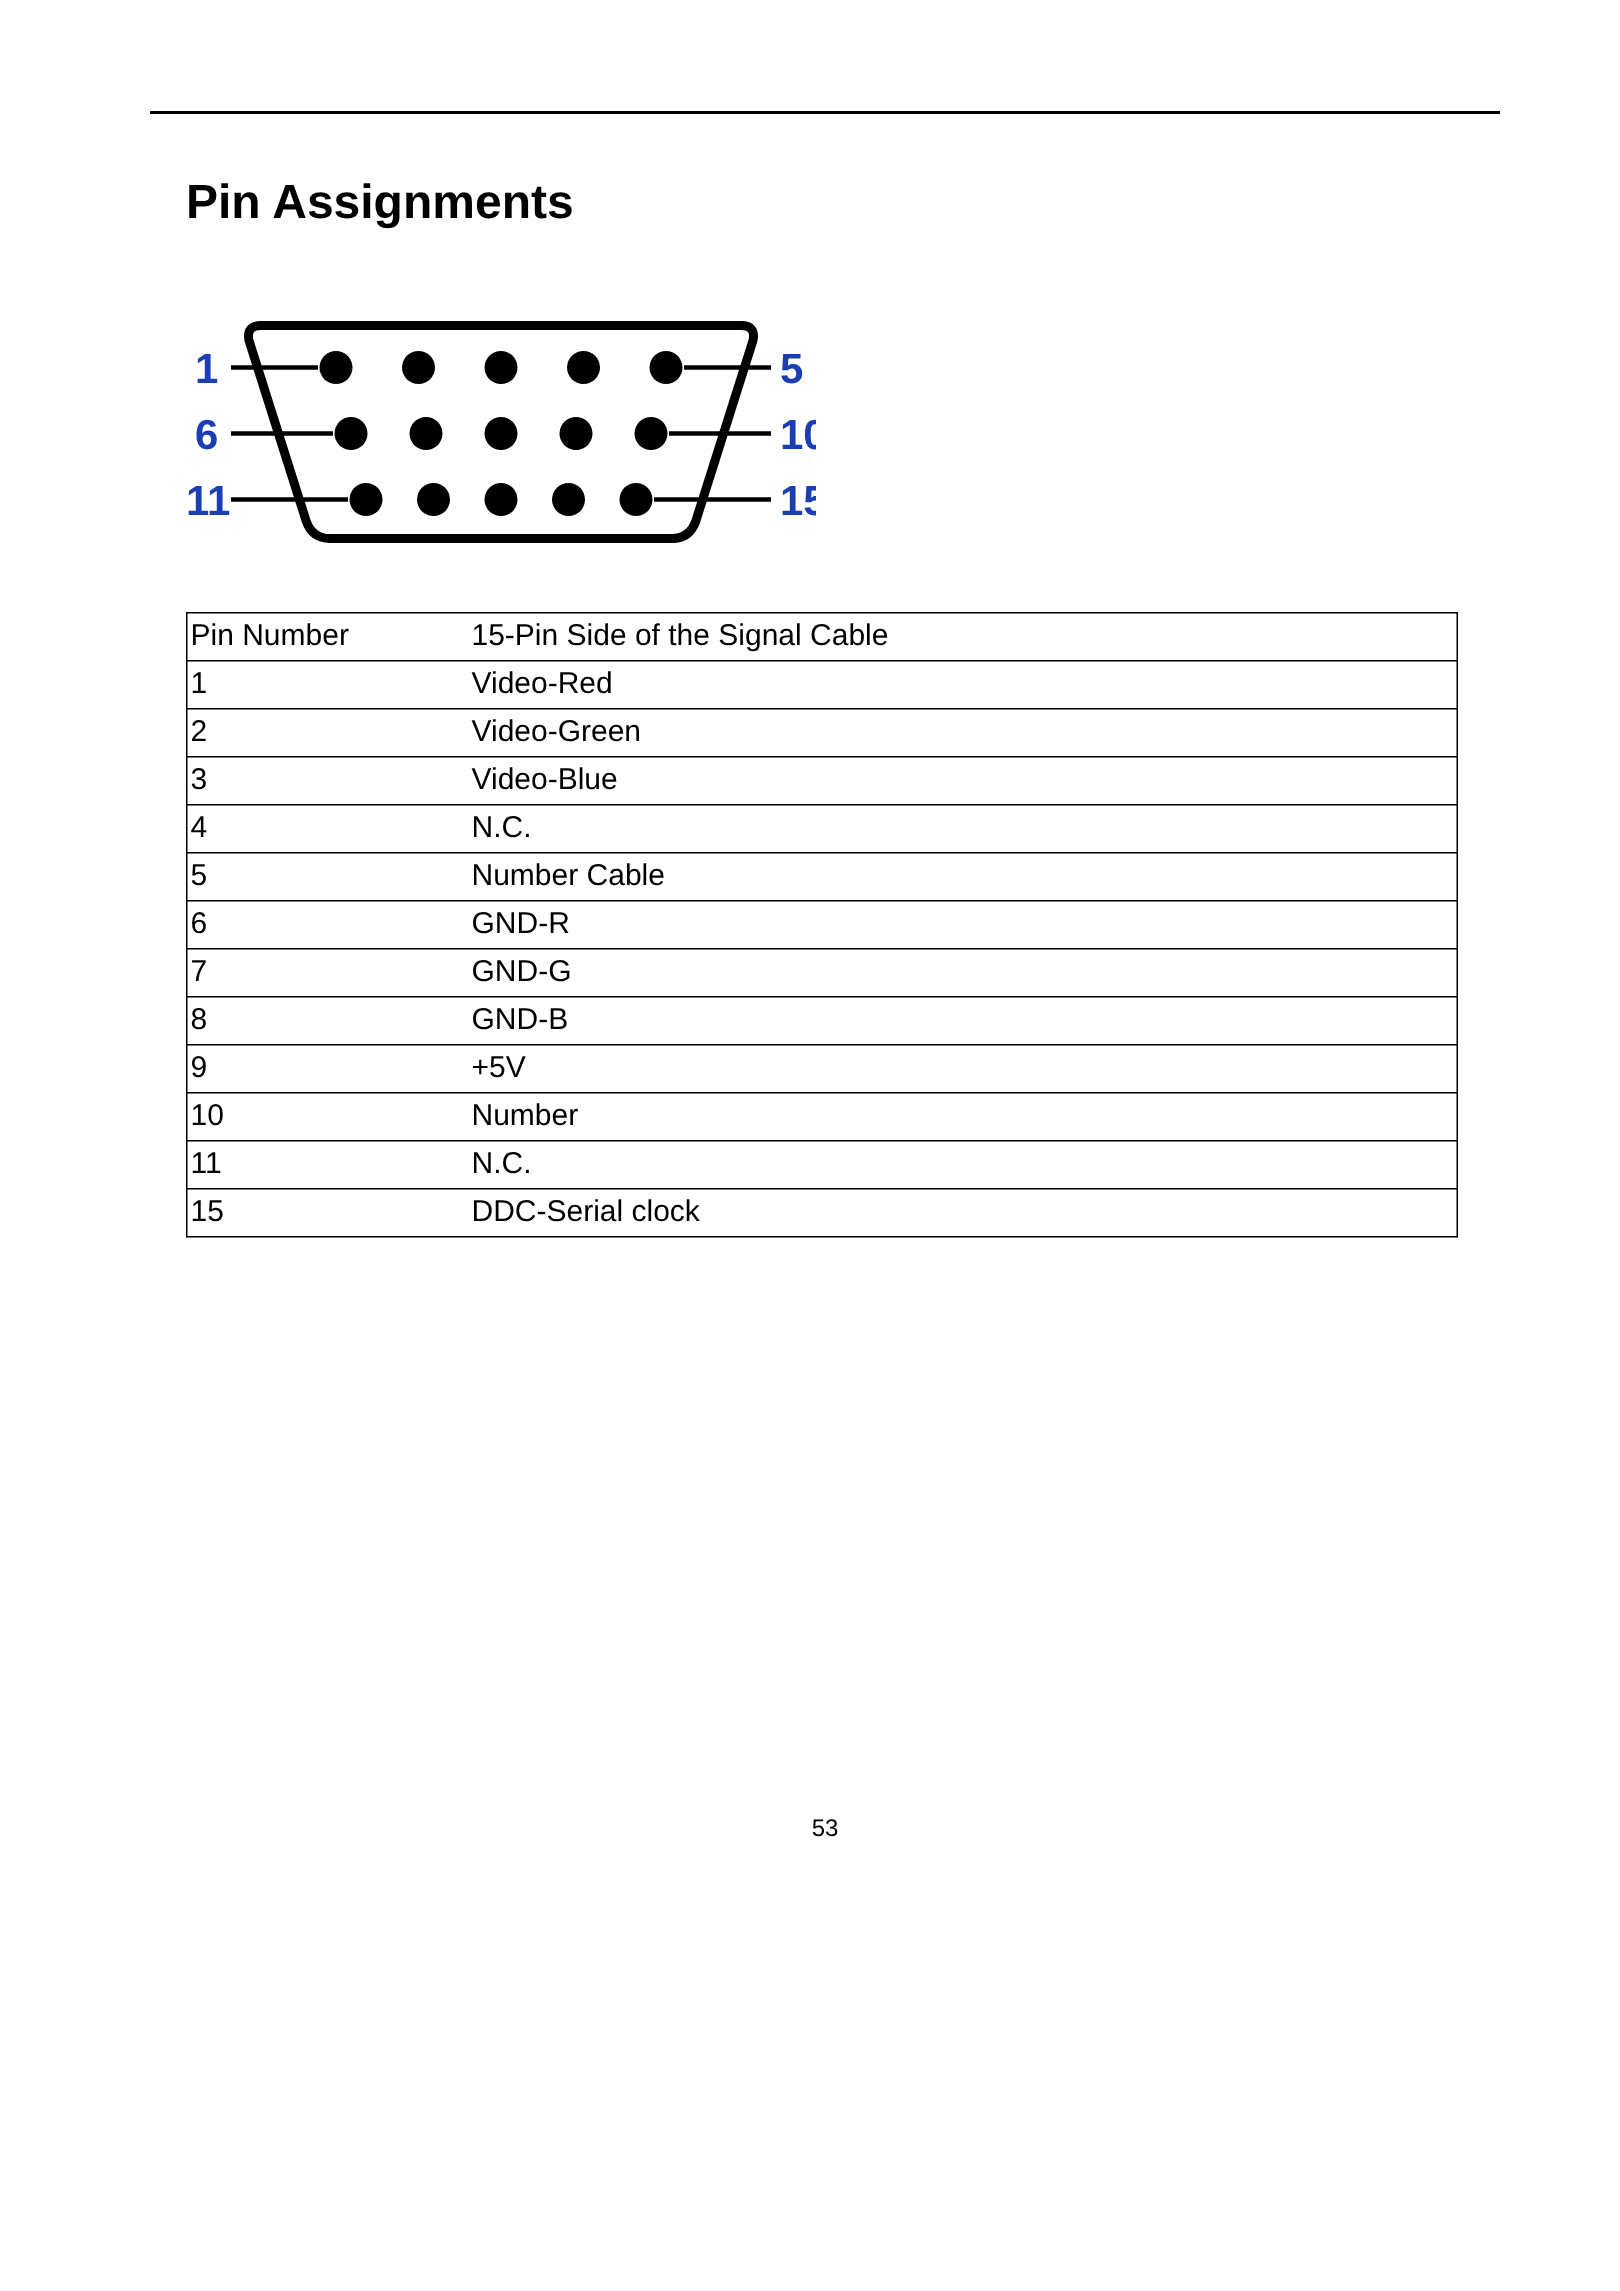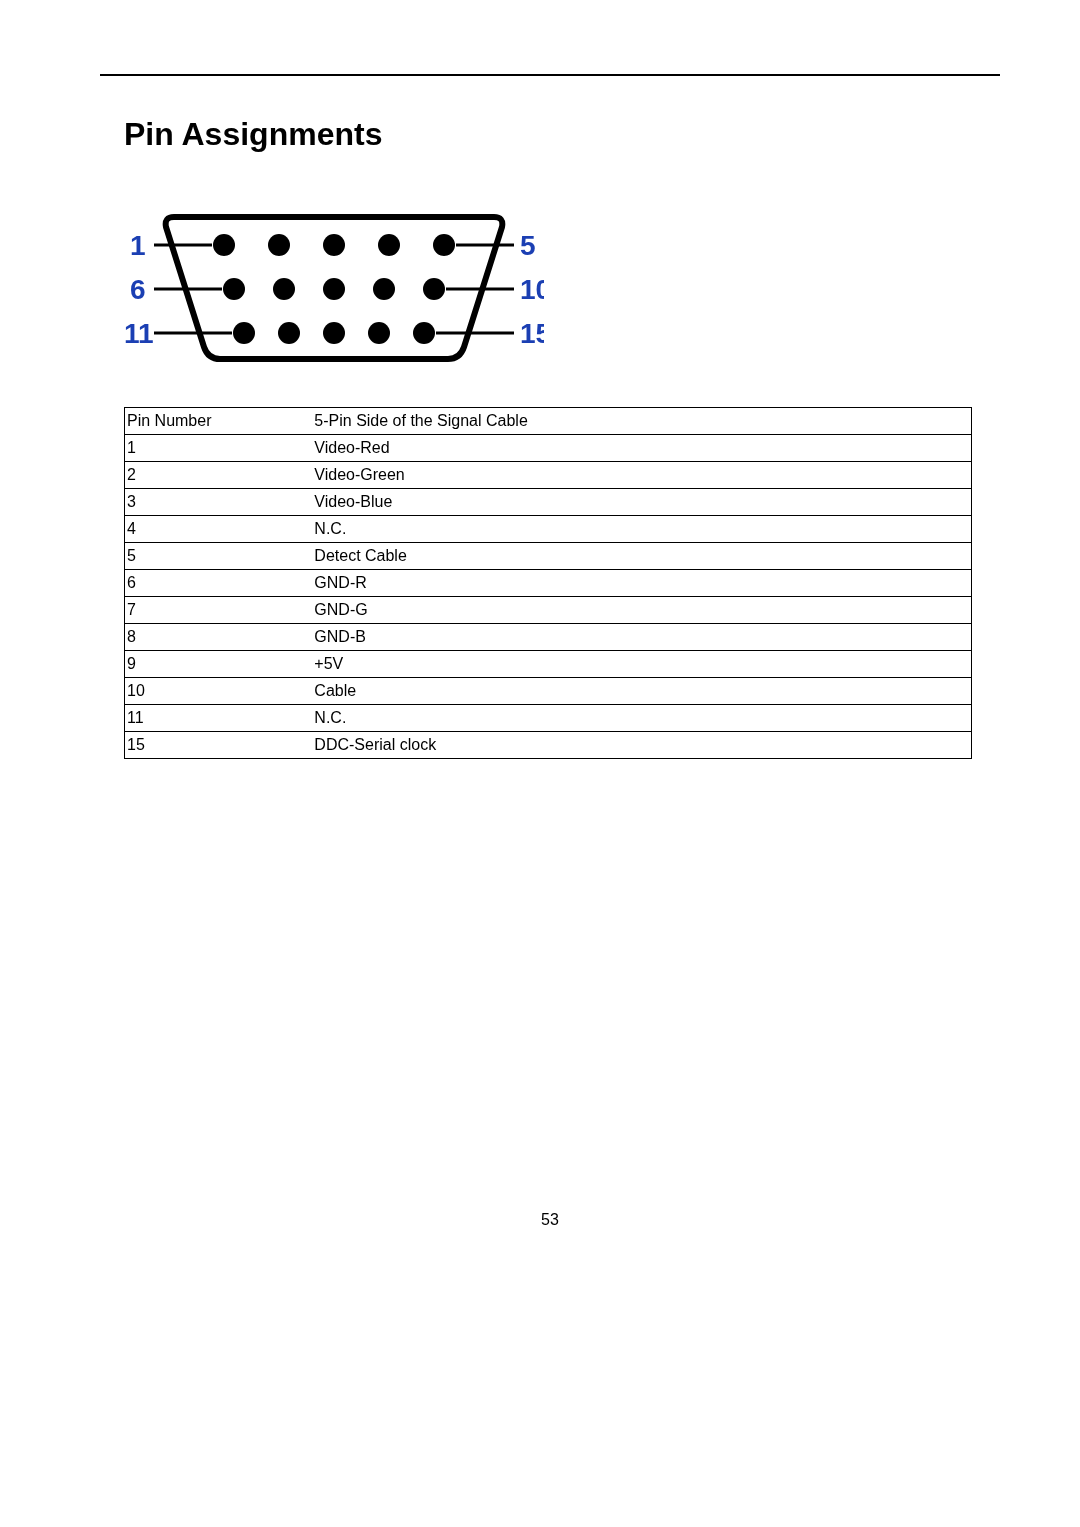--- a/index.html
+++ b/index.html
@@ -28,21 +28,21 @@
   .pin-label {
     font-family: Arial, Helvetica, sans-serif;
     font-size: 28px;
     font-weight: 900;
     fill: #1b3fb3;
   }
   table.pin-table {
     margin-left: 24px;
     border-collapse: collapse;
     width: 848px;
-    font-size: 16px;
+    font-size: 20px;
   }
   table.pin-table td, table.pin-table th {
     border-top: 1px solid #000;
     border-bottom: 1px solid #000;
     text-align: left;
     font-weight: normal;
     padding: 4px 4px 4px 2px;
     vertical-align: top;
     height: 26px;
   }
@@ -117,21 +117,21 @@
   </div>
 
   <table class="pin-table">
     <colgroup>
         <col class="c1">
         <col class="c2">
       </colgroup>
     <thead>
       <tr>
         <th>Pin Number</th>
-        <th>5-Pin Side of the Signal Cable</th>
+        <th>15-Pin Side of the Signal Cable</th>
       </tr>
     </thead>
     <tbody id="pin-tbody">
         <tr>
           <td>1</td>
           <td>Video-Red</td>
         </tr>
         <tr>
           <td>2</td>
           <td>Video-Green</td>
@@ -139,41 +139,41 @@
         <tr>
           <td>3</td>
           <td>Video-Blue</td>
         </tr>
         <tr>
           <td>4</td>
           <td>N.C.</td>
         </tr>
         <tr>
           <td>5</td>
-          <td>Detect Cable</td>
+          <td>Number Cable</td>
         </tr>
         <tr>
           <td>6</td>
           <td>GND-R</td>
         </tr>
         <tr>
           <td>7</td>
           <td>GND-G</td>
         </tr>
         <tr>
           <td>8</td>
           <td>GND-B</td>
         </tr>
         <tr>
           <td>9</td>
           <td>+5V</td>
         </tr>
         <tr>
           <td>10</td>
-          <td>Cable</td>
+          <td>Number</td>
         </tr>
         <tr>
           <td>11</td>
           <td>N.C.</td>
         </tr>
         <tr>
           <td>15</td>
           <td>DDC-Serial clock</td>
         </tr>
       </tbody>

